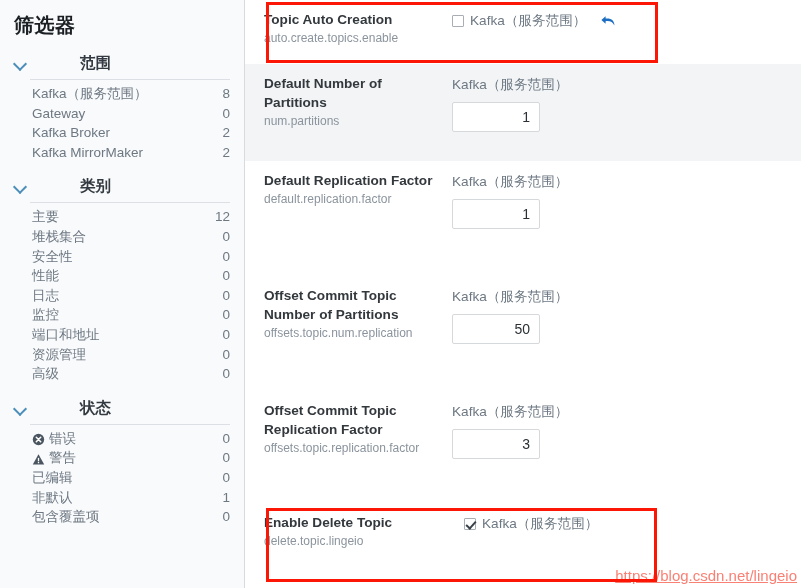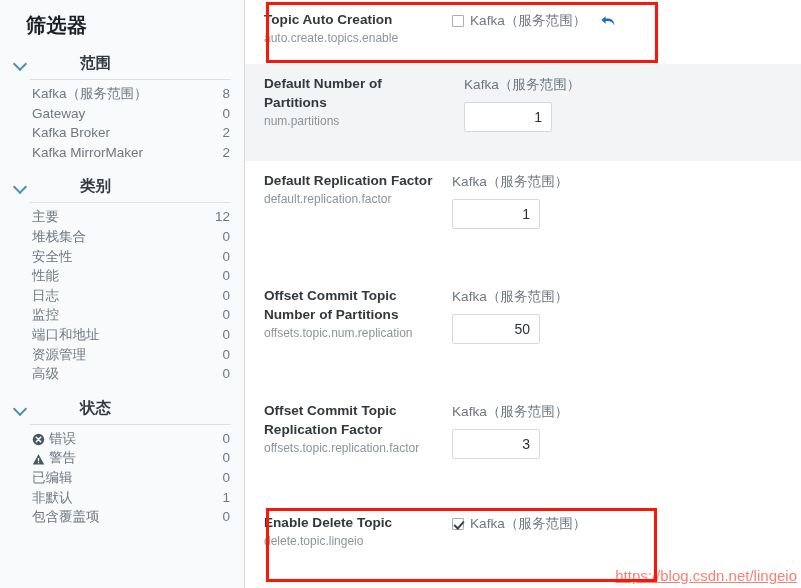--- a/index.html
+++ b/index.html
@@ -24,21 +24,21 @@
     height: 588px;
     background: #f9fafb;
     border-right: 1px solid #d7dbe0;
     padding: 0;
     position: relative;
   }
   .filter-title {
     font-size: 20px;
     font-weight: bold;
     color: #1b1f23;
-    padding: 12px 0 0 26px;
+    padding: 12px 0 0 14px;
     letter-spacing: 0.5px;
   }
   .facet { margin-top: 14px; }
   .facet-header {
     display: flex;
     align-items: center;
     gap: 6px;
     padding: 0 0 0 14px;
     cursor: pointer;
   }
@@ -89,21 +89,21 @@
     flex: 1 1 auto;
     position: relative;
     height: 420px;
     background: #ffffff;
   }
   .cfg-row {
     position: relative;
     display: flex;
     padding: 10px 0 10px 19px;
   }
-  .cfg-row.shaded { background: #f2f4f6; gap: 12px; }
+  .cfg-row.shaded { background: #f2f4f6; }
   .cfg-left { width: 188px; flex: 0 0 188px; padding-right: 8px; }
   .cfg-name {
     font-size: 13.6px;
     font-weight: bold;
     color: #33383d;
     line-height: 19px;
   }
   .cfg-key {
     font-size: 12px;
     color: #8b949d;
@@ -407,21 +407,21 @@
         <div class="cfg-key">offsets.topic.replication.factor</div>
       </div>
       <div class="cfg-right">
         <div class="scope-line">
           <span class="scope-txt">Kafka（服务范围）</span>
         </div>
         <input class="num-input" type="text" value="3" style="">
       </div>
     </div>
 
-    <div class="cfg-row" style="height:64px; padding-top:22px;">
+    <div class="cfg-row" style="height:64px; padding-top:22px;gap:12px;">
       <div class="cfg-left">
         <div class="cfg-name">Enable Delete Topic</div>
         <div class="cfg-key">delete.topic.lingeio</div>
       </div>
       <div class="cfg-right">
         <div class="scope-line">
           <span class="cbox checked"></span>
           <span class="scope-txt">Kafka（服务范围）</span>
         </div>
       </div>

